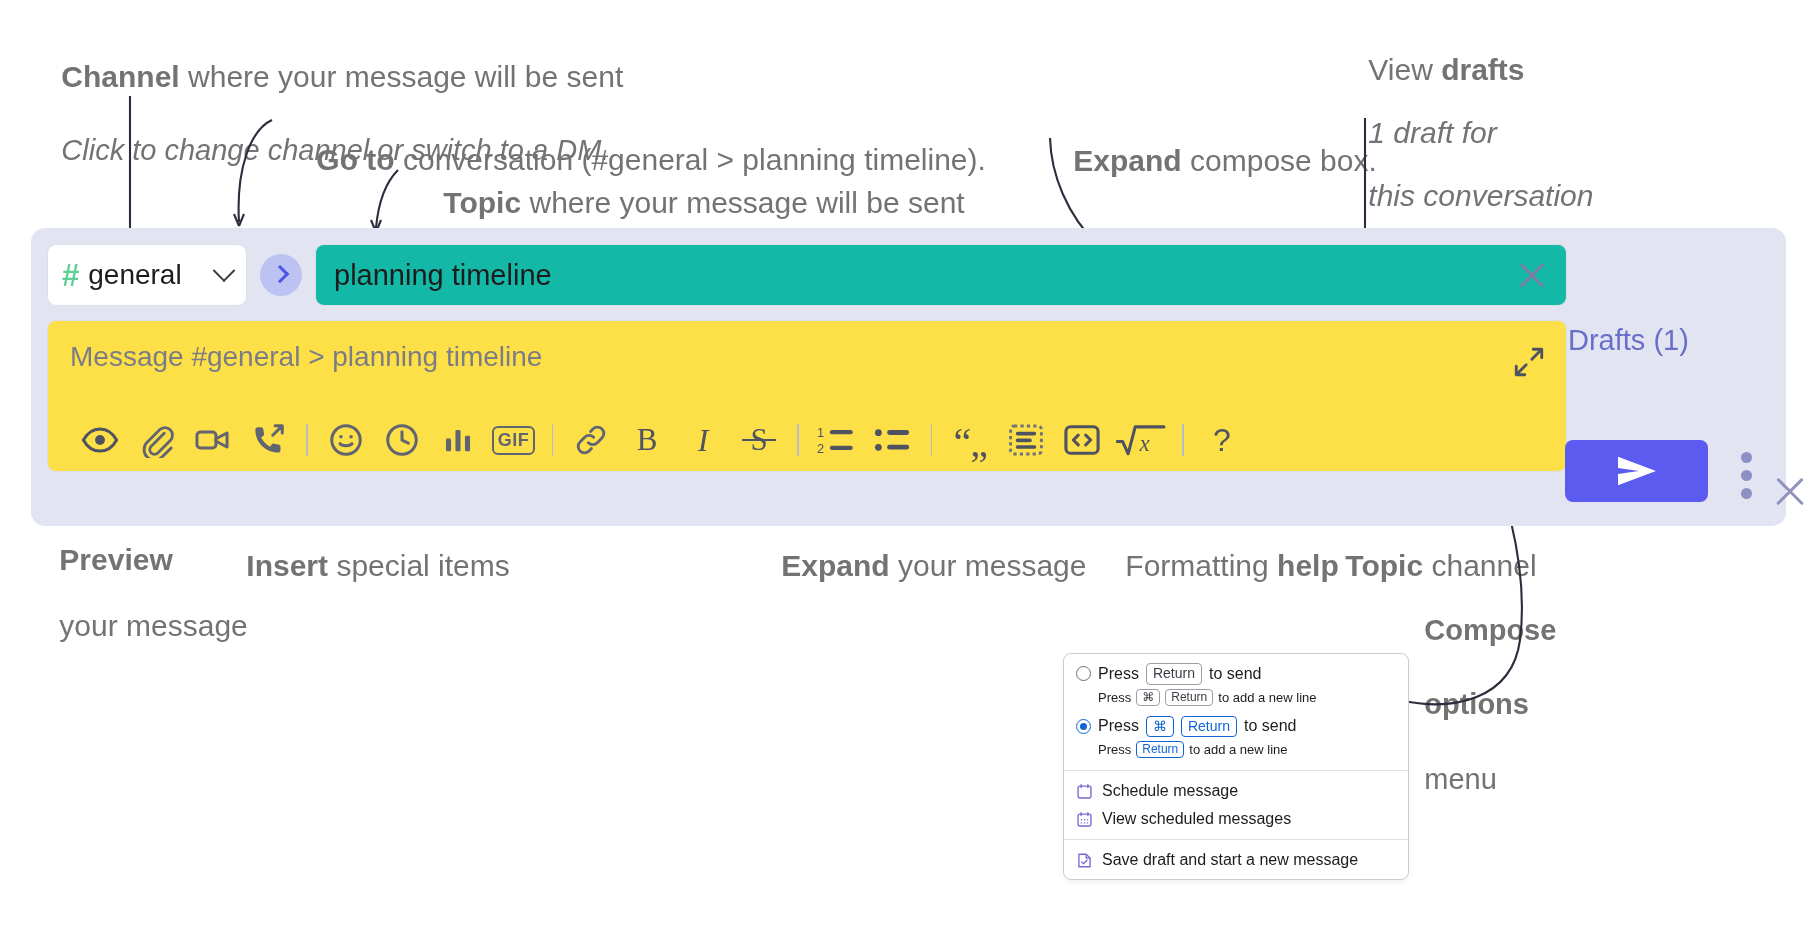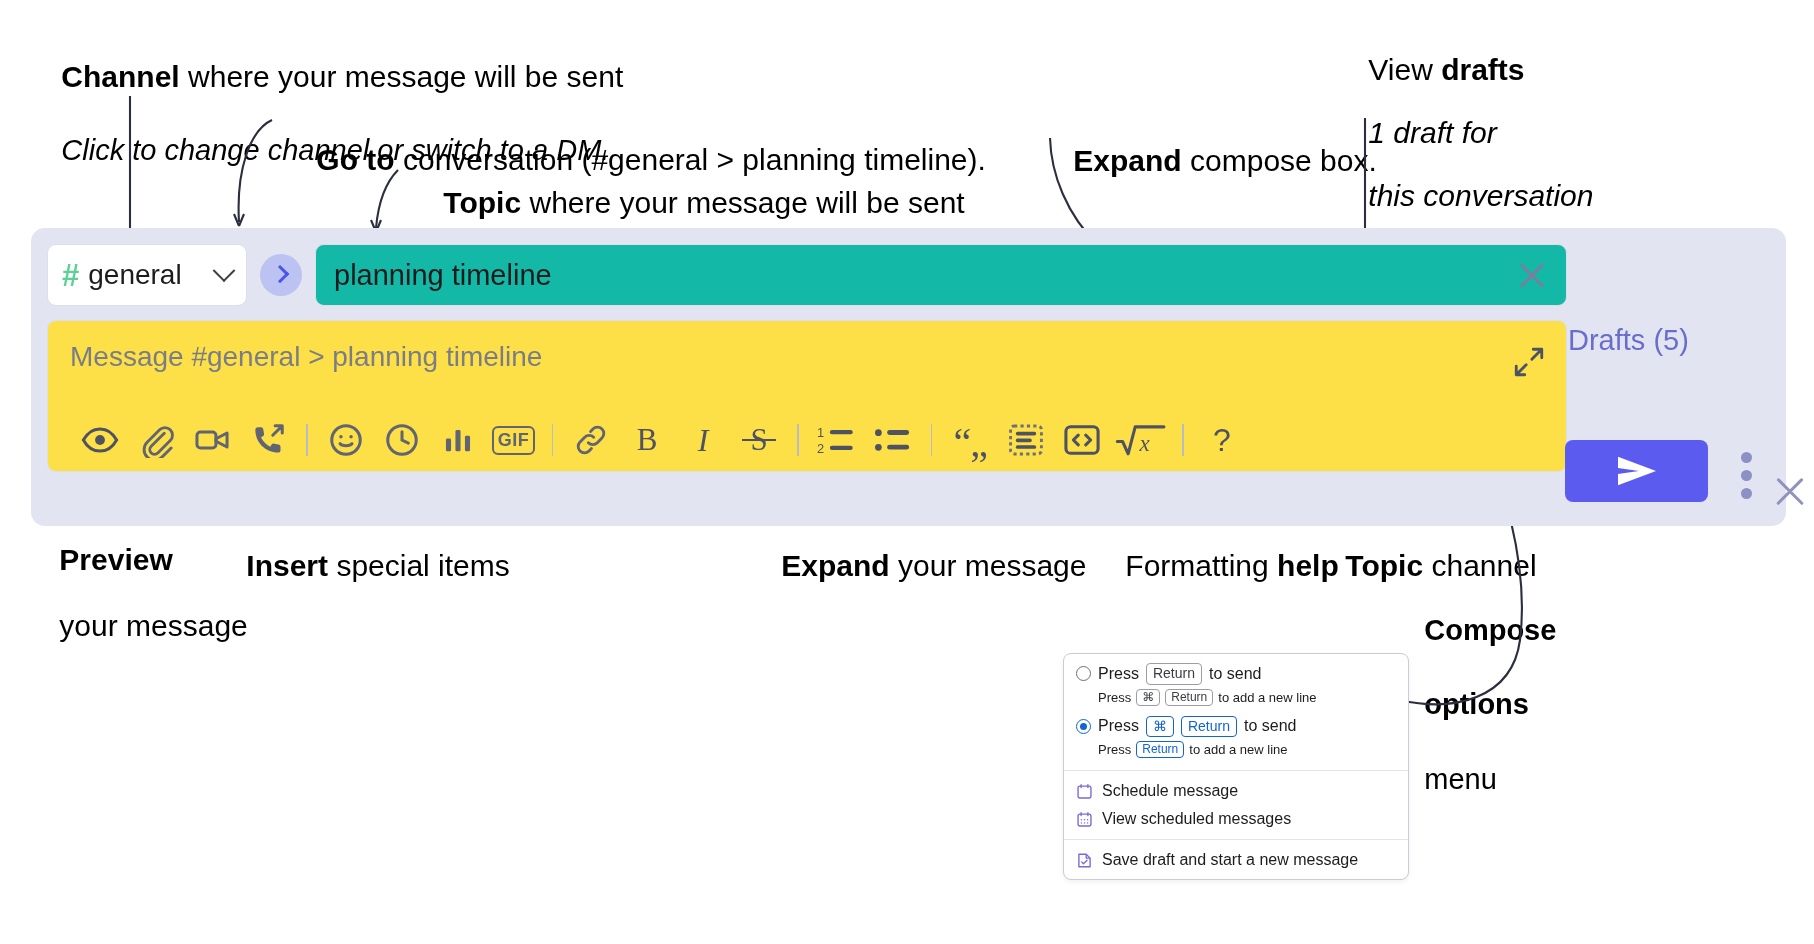--- a/index.html
+++ b/index.html
@@ -6,21 +6,21 @@
   html, body {
     margin: 0; padding: 0;
     width: 1814px; height: 944px;
     background: #ffffff;
     font-family: "Liberation Sans", sans-serif;
     color: #20232b;
     overflow: hidden;
   }
   #root { position: relative; width: 1814px; height: 944px; }
 
-  .ann { position: absolute; color: #000000; line-height: 1.22; white-space: pre; }
+  .ann { position: absolute; color: #737373; line-height: 1.22; white-space: pre; }
   .ann b { font-weight: 700; }
   .ann i { font-style: italic; }
 
   svg.overlay { position: absolute; left: 0; top: 0; width: 1814px; height: 944px; pointer-events: none; }
 
   
   #compose {
     position: absolute; left: 31px; top: 228px; width: 1755px; height: 298px;
     background: #e2e4f1; border-radius: 14px;
   }
@@ -366,21 +366,21 @@
           <span class="tb qmark">
             <span>?</span>
           </span>
         </div>
       </div>
     </div>
 
     <span class="close-compose"></span>
   </div>
 
-  <div class="drafts-link">Drafts (5)</div>
+  <div class="drafts-link">Drafts (1)</div>
 
   <div class="send-btn">
     <svg width="54" height="38" viewBox="0 0 26 20">
       <path d="M3 2.5 L23 10 L3 17.5 L3 11.6 L14 10 L3 8.4 Z" fill="#ffffff"></path>
     </svg>
   </div>
 
   <div class="kebab">
     <i></i>
     <i></i>

